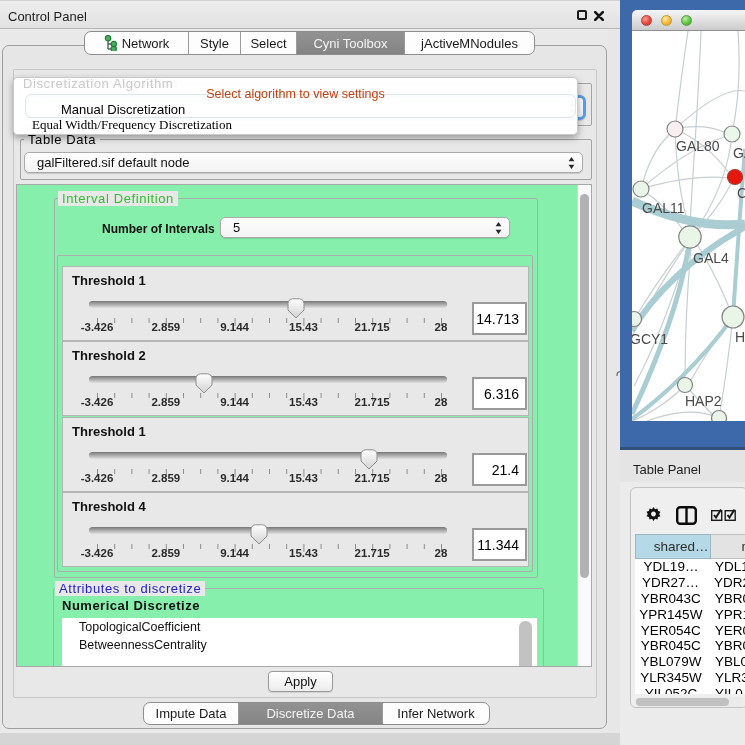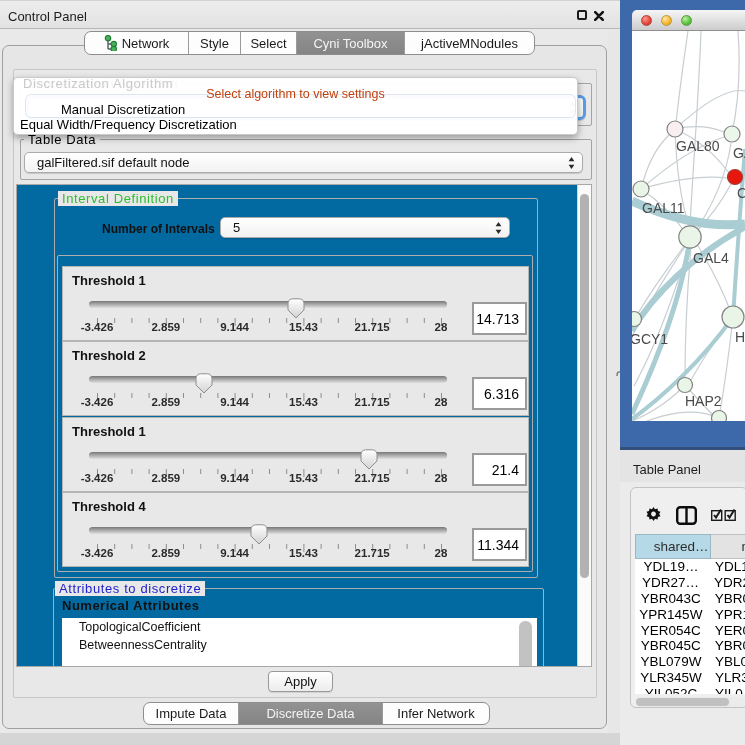--- a/index.html
+++ b/index.html
@@ -44,25 +44,25 @@
 
 
 #popup { left:13px; top:77px; width:565px; height:58px;
   background:rgba(255,255,255,0.97); border-radius:5px;
   box-shadow:0 3px 7px rgba(0,0,0,0.35); border:1px solid rgba(150,150,150,0.5); z-index:50; font-size:13px; }
 #popup .r0 { position:absolute; top:-2px; left:9px; color:#c9c9c9; letter-spacing:0.6px; }
 #popup .rc { position:absolute; top:16px; left:11px; width:551px; height:24px;
   border:1px solid rgba(110,140,185,0.22); border-radius:6px; }
 #popup .r1 { position:absolute; top:9px; width:100%; text-align:center; color:#c2410c; font-size:12.5px; }
 #popup .r2 { position:absolute; top:24px; left:2px; font-weight:normal; color:#000;margin-left:45px; }
-#popup .r3 { position:absolute; top:39px; left:6px; color:#000; }
+#popup .r3 { position:absolute; top:39px; left:18px; color:#000;font-family:Liberation Serif, serif; }
 
 
 #scrollpanel { left:16px; top:184px; width:576px; height:483px;
-  border:1px solid #a8a8a8; background:#0369a1; overflow:hidden; }
+  border:1px solid #a8a8a8; background:#86efac; overflow:hidden; }
 #vscroll { position:absolute; right:0; top:0; width:14px; height:481px;
   background:#fafafa; border-left:1px solid #d5d5d5; }
 #vscroll .thumb { position:absolute; left:2px; top:9px; width:9px; height:384px;
   background:#b2b2b2; border-radius:5px; }
 
 .tpanel { position:absolute; left:45px; width:467px; height:75px;
   border:1px solid #b5b5b5; background:#e8e8e8; }
 .tpanel .tl { position:absolute; left:9px; top:6px; font-size:13px; font-weight:bold; color:#111; }
 .track { position:absolute; left:26px; top:34px; width:358px; height:7px; border-radius:3.5px;
   background:linear-gradient(#888888,#e0e0e0); border-top:1px solid #7e7e7e; }
@@ -343,21 +343,21 @@
               <stop offset="0" stop-color="#ffffff"></stop>
               <stop offset="1" stop-color="#d2d2d2"></stop>
             </linearGradient>
           </defs>
         </svg></div>
       <div class="vbox">11.344</div>
     </div>
 
   <div class="groupbox" style="left:36px; top:403px; width:491px; height:120px; border-color:#adadad;"></div>
   <div class="grouplabel" style="left:38px; top:396px; color:#2222cc;">Attributes to discretize</div>
-  <div style="position:absolute; left:45px; top:413px; font-size:13px; font-weight:bold; letter-spacing:0.5px; color:#111;">Numerical Attributes</div>
+  <div style="position:absolute; left:45px; top:413px; font-size:13px; font-weight:bold; letter-spacing:0.5px; color:#111;">Numerical Discretize</div>
   <div id="attrlist">
     <div>TopologicalCoefficient</div>
     <div>BetweennessCentrality</div>
     <div class="sb"></div>
   </div>
 
   <div id="vscroll">
       <div class="thumb"></div>
     </div>
 </div>

